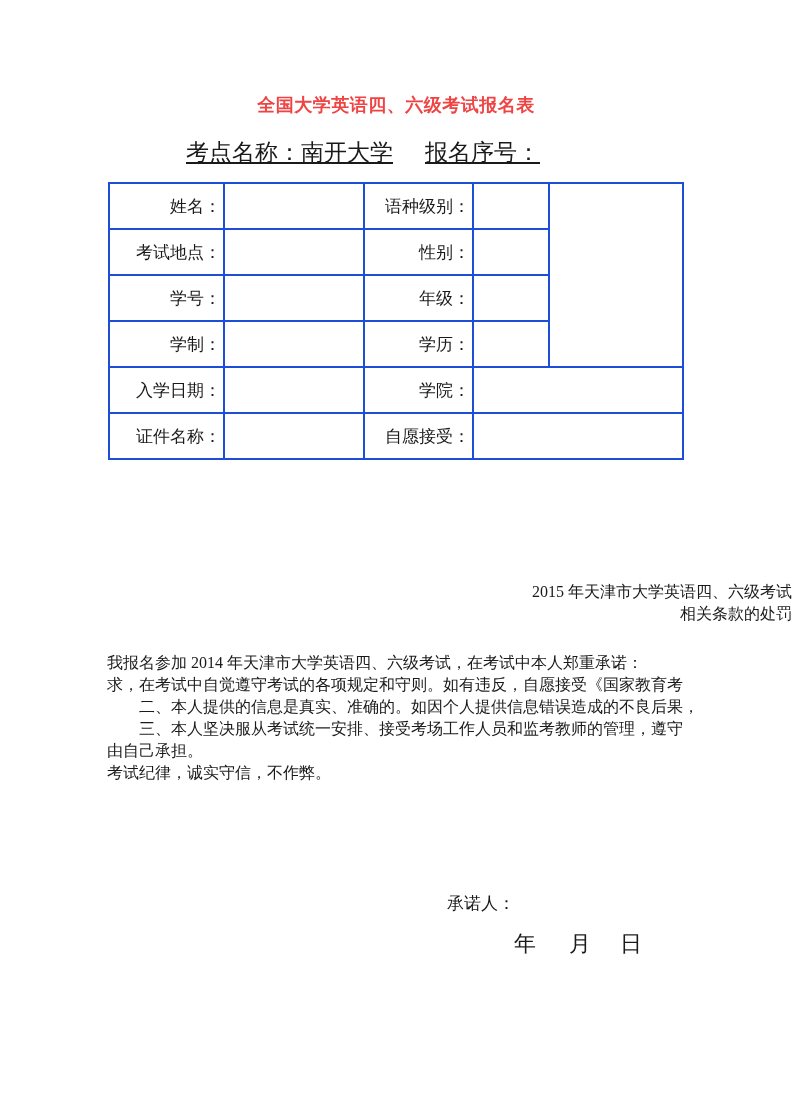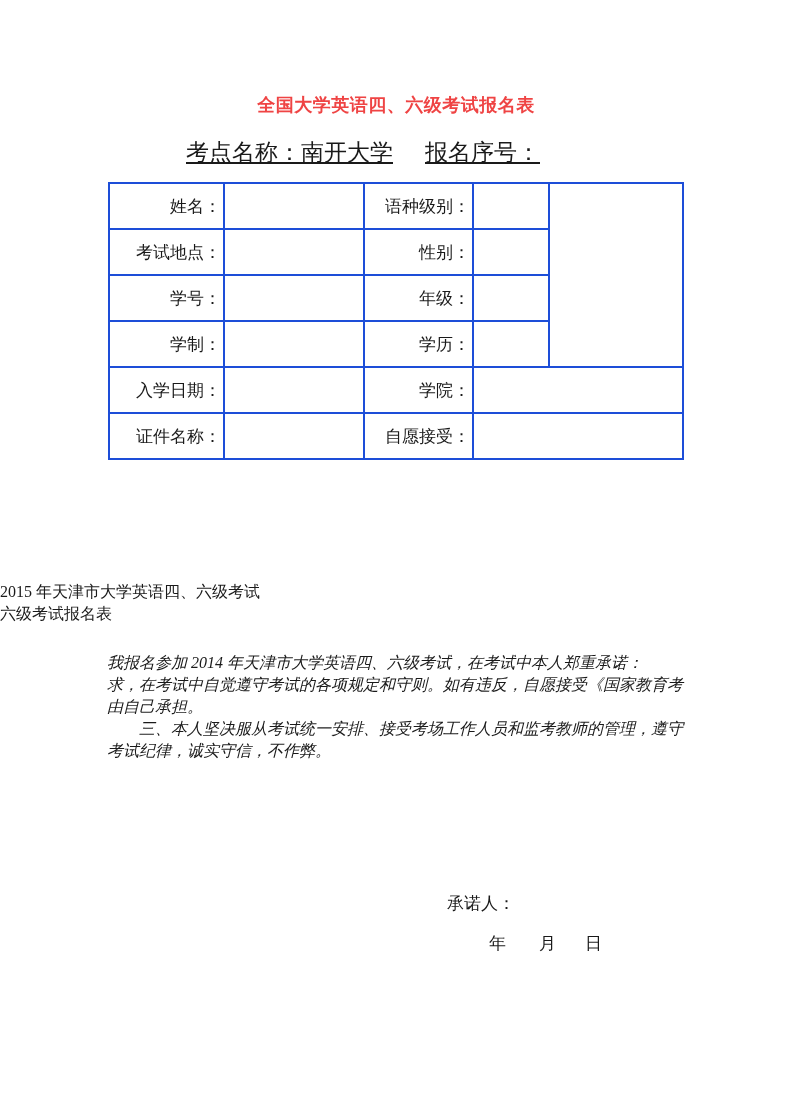--- a/index.html
+++ b/index.html
@@ -45,42 +45,42 @@
     font-size: 17px;
     padding: 0 2px 0 10px;
     vertical-align: middle;
     overflow: hidden;
     text-align: right;
   }
   table.form-table td.val { padding-left: 4px; }
   .pledge-heading {
     position: absolute;
     top: 581px; left: 0; width: 100%;
-    text-align: left;
+    text-align: right;
     font-size: 16px;
     line-height: 22px;
   }
   .pledge-body {
     position: absolute;
     top: 652px; left: 107px;
     width: 586px;
     font-size: 16px;
     line-height: 22px;
   }
-  .pledge-body .body-line { white-space: pre; font-style: italic; }
+  .pledge-body .body-line { white-space: pre; }
   .signer-line {
     position: absolute;
     top: 893px; left: 447px;
     font-size: 17px;
     line-height: 22px;
   }
   .date-line {
     position: absolute;
-    top: 933px; left: 489px;
-    font-size: 17px;
+    top: 933px; left: 514px;
+    font-size: 22px;
     line-height: 22px;
   }
   .date-line .month-label { margin-left: 33px; }
   .date-line .day-label { margin-left: 29px; }
 </style>
 </head>
 <body>
 
 <div class="page">
 
@@ -132,28 +132,29 @@
         <td class="lbl">证件名称：</td>
         <td class="val"></td>
         <td class="lbl">自愿接受：</td>
         <td class="val" colspan="2"></td>
       </tr>
     </tbody>
   </table>
 
   <div class="pledge-heading">
     <div>2015 年天津市大学英语四、六级考试</div>
-    <div>六级考试报名表</div>
+    <div>相关条款的处罚</div>
   </div>
 
   <div class="pledge-body">
     <div class="body-line">我报名参加 2014 年天津市大学英语四、六级考试，在考试中本人郑重承诺：</div>
     <div class="body-line">求，在考试中自觉遵守考试的各项规定和守则。如有违反，自愿接受《国家教育考</div>
+    <div class="body-line">　　二、本人提供的信息是真实、准确的。如因个人提供信息错误造成的不良后果，</div>
+    <div class="body-line">　　三、本人坚决服从考试统一安排、接受考场工作人员和监考教师的管理，遵守</div>
     <div class="body-line">由自己承担。</div>
-    <div class="body-line">　　三、本人坚决服从考试统一安排、接受考场工作人员和监考教师的管理，遵守</div>
     <div class="body-line">考试纪律，诚实守信，不作弊。</div>
   </div>
 
   <div class="signer-line">承诺人：</div>
 
   <div class="date-line"><span>年</span><span class="month-label">月</span><span class="day-label">日</span></div>
 
 </div>
 
 </body></html>

